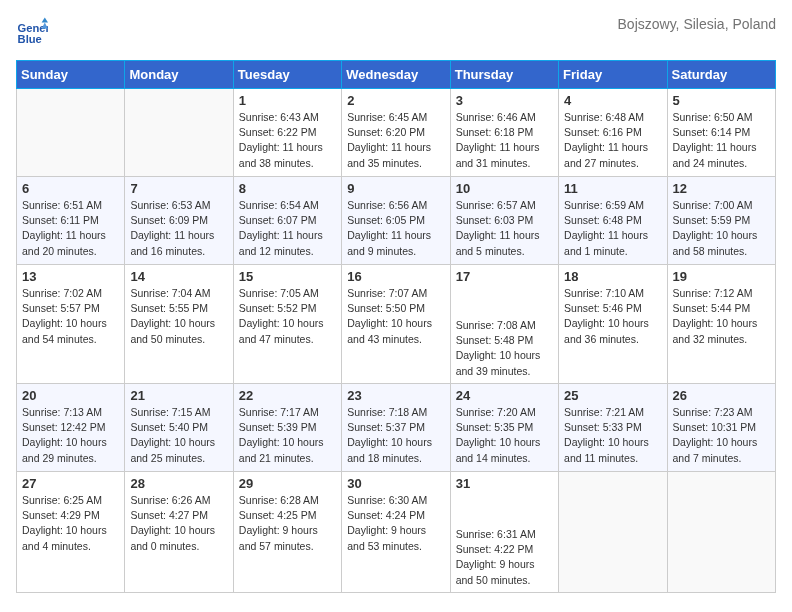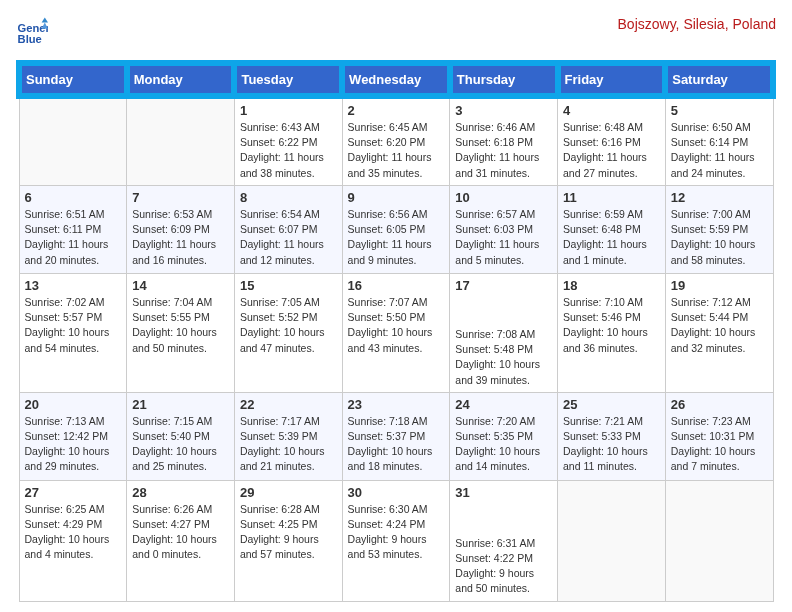--- a/index.html
+++ b/index.html
@@ -28,34 +28,34 @@
     .title-area {
       text-align: right;
     }
     .month-title {
       font-size: 36px;
       font-weight: normal;
       color: #333;
     }
     .location-title {
       font-size: 14px;
-      color: #b91c1c;
+      color: #737373;
     }
     table {
       width: 100%;
       border-collapse: collapse;
       table-layout: fixed;
     }
     thead th {
       background: #3366cc;
       color: #fff;
       padding: 6px 4px;
       font-size: 13px;
       text-align: left;
-      border: 6px solid #0ea5e9;
+      border: 1px solid #0ea5e9;
     }
     tbody td {
       border: 1px solid #ccc;
       vertical-align: top;
       padding: 4px 5px;
       font-size: 10.5px;
       color: #333;
       height: 88px;
       background: #fff;
     }

